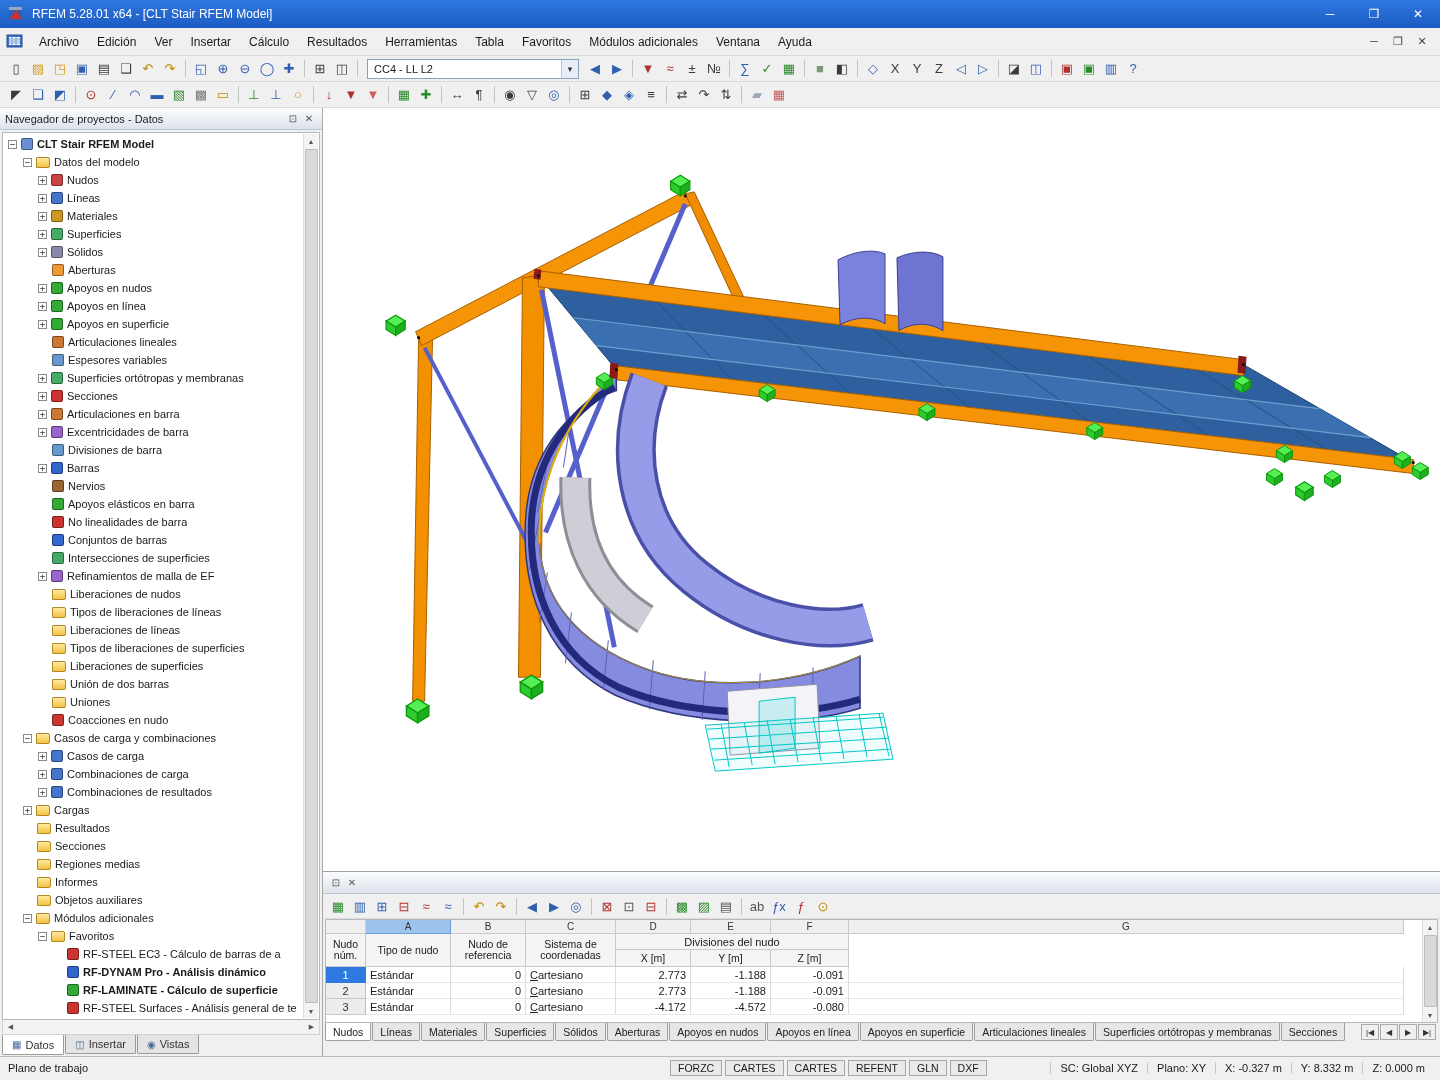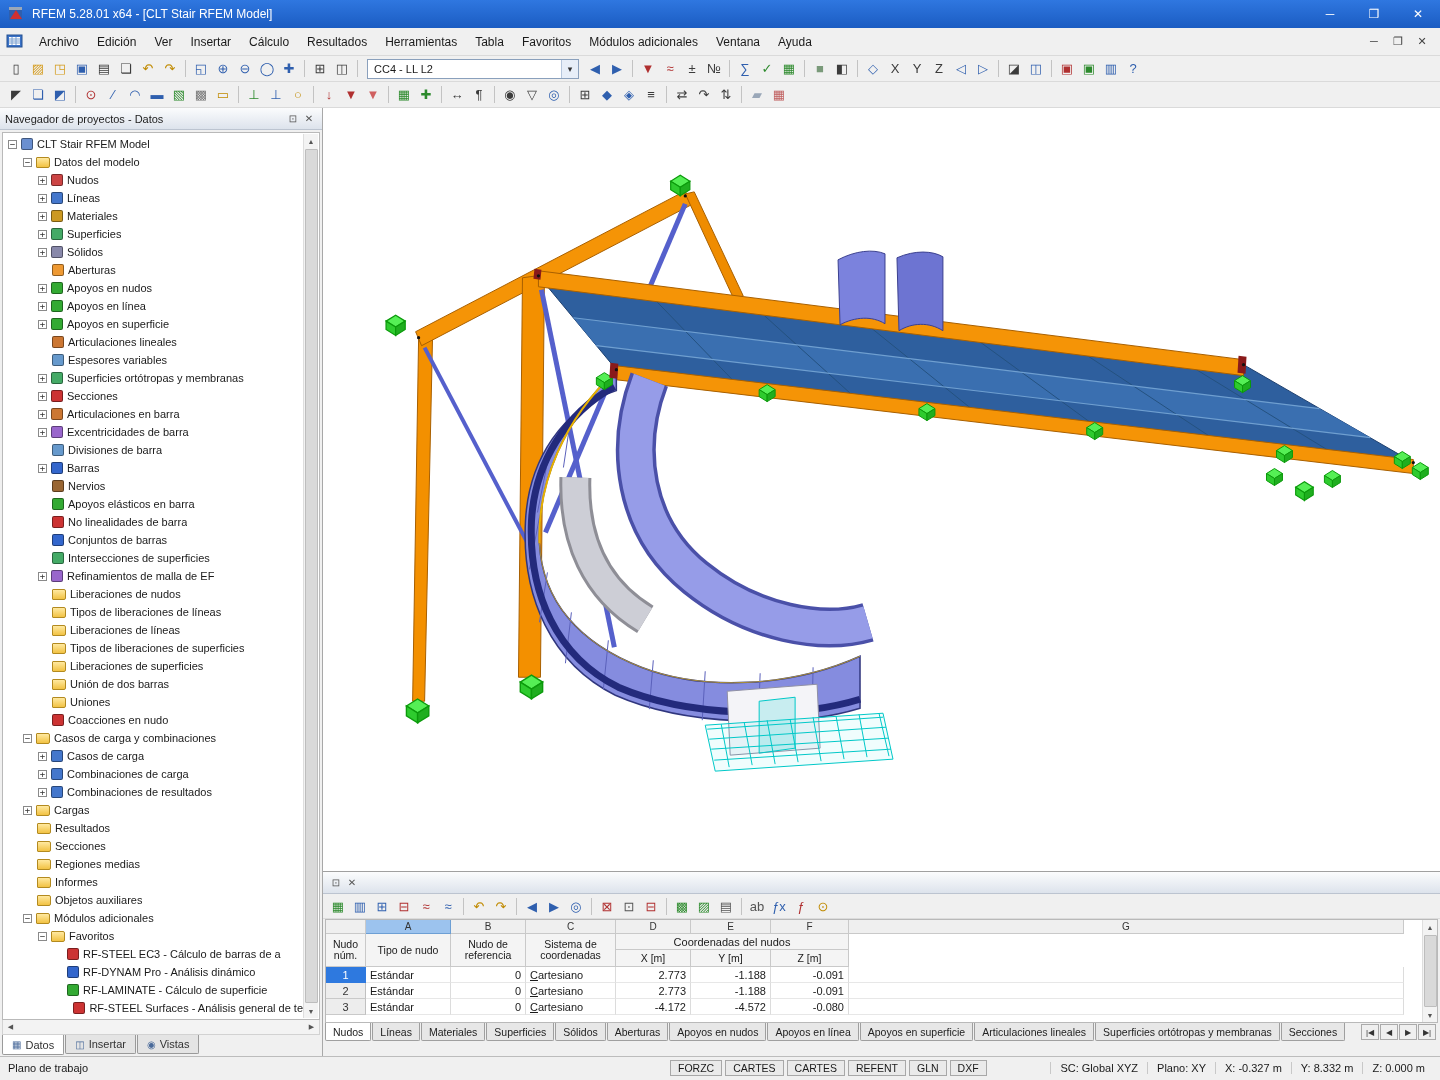--- a/index.html
+++ b/index.html
@@ -35,21 +35,21 @@
   
   .navigator{position:absolute;left:0;top:0;width:323px;height:948px;border-right:1px solid #a8a8a8;
     display:flex;flex-direction:column;background:#f0f0f0;}
   .panel-header{height:22px;background:linear-gradient(#fbfcfd,#dde3ec);border-bottom:1px solid #bcc4d0;
     display:flex;align-items:center;padding:0 5px;flex:none;}
   .ph-title{flex:1;color:#222;}
   .ph-btn{width:16px;text-align:center;color:#555;font-size:10px;}
   .tree-wrap{flex:1;margin:2px 2px 0 2px;background:#fff;border:1px solid #b9b9b9;position:relative;overflow:hidden;}
   .tree{position:absolute;top:2px;left:2px;right:16px;bottom:1px;overflow:hidden;}
   .trow{height:18px;display:flex;align-items:center;white-space:nowrap;}
-  .trow.bold .tlabel{font-weight:normal;}
+  .trow.bold .tlabel{font-weight:bold;}
   .texp{width:9px;height:9px;border:1px solid #8a8a8a;background:#fff;font-size:9px;line-height:7px;
     text-align:center;margin-right:4px;flex:none;font-family:"DejaVu Sans Mono",monospace;color:#333;}
   .texp-sp{width:14px;flex:none;}
   .ticon-folder{width:14px;height:11px;background:linear-gradient(#ffe9a0,#f2c243);border:1px solid #b38a1f;
     border-radius:1px 2px 2px 1px;margin-right:4px;flex:none;}
   .ticon-item{width:12px;height:12px;border-radius:2px;border:1px solid rgba(0,0,0,.4);margin-right:4px;flex:none;}
   .tlabel{font-size:11px;overflow:hidden;}
   .vscroll{position:absolute;top:1px;right:1px;bottom:1px;width:15px;background:#f3f3f3;
     border-left:1px solid #dedede;display:flex;flex-direction:column;align-items:center;}
   .sarrow{width:15px;height:14px;font-size:7px;display:flex;align-items:center;justify-content:center;color:#555;flex:none;}
@@ -502,21 +502,21 @@
           <div class="trow bold" style="padding-left: 48px;">
             <span class="texp-sp"></span>
             <span class="ticon-item" style="background: rgb(51, 102, 204);"></span>
             <span class="tlabel">RF-DYNAM Pro - Análisis dinámico</span>
           </div>
           <div class="trow bold" style="padding-left: 48px;">
             <span class="texp-sp"></span>
             <span class="ticon-item" style="background: rgb(51, 170, 51);"></span>
             <span class="tlabel">RF-LAMINATE - Cálculo de superficie</span>
           </div>
-          <div class="trow" style="padding-left: 48px; justify-content: flex-end;">
+          <div class="trow" style="padding-left: 48px;">
             <span class="texp-sp"></span>
             <span class="ticon-item" style="background: rgb(204, 51, 51);"></span>
             <span class="tlabel">RF-STEEL Surfaces - Análisis general de te</span>
           </div>
         </div>
       <div class="vscroll" id="treeVScroll">
           <span class="sarrow">▲</span>
           <span class="sthumb"></span>
           <span class="sarrow">▼</span>
         </div>
@@ -733,21 +733,21 @@
         </div>
         <div class="hcell" style="width:75px">
           <span>Nudo de</span>
           <span>referencia</span>
         </div>
         <div class="hcell" style="width:90px">
           <span>Sistema de</span>
           <span>coordenadas</span>
         </div>
         <div class="hgroup" style="width:233px">
-          <div class="hgtop">Coordenadas del nudos</div>
+          <div class="hgtop">Divisiones del nudo</div>
           <div class="hgrow">
             <div class="hcell" style="width:75px;height:17px">X [m]</div>
             <div class="hcell" style="width:80px;height:17px">Y [m]</div>
             <div class="hcell" style="width:78px;height:17px">Z [m]</div>
           </div>
         </div>
       </div>
       <div id="tblBody">
           <div class="drow">
             <div class="dcell rowhdr sel" style="width: 40px;">1</div>

